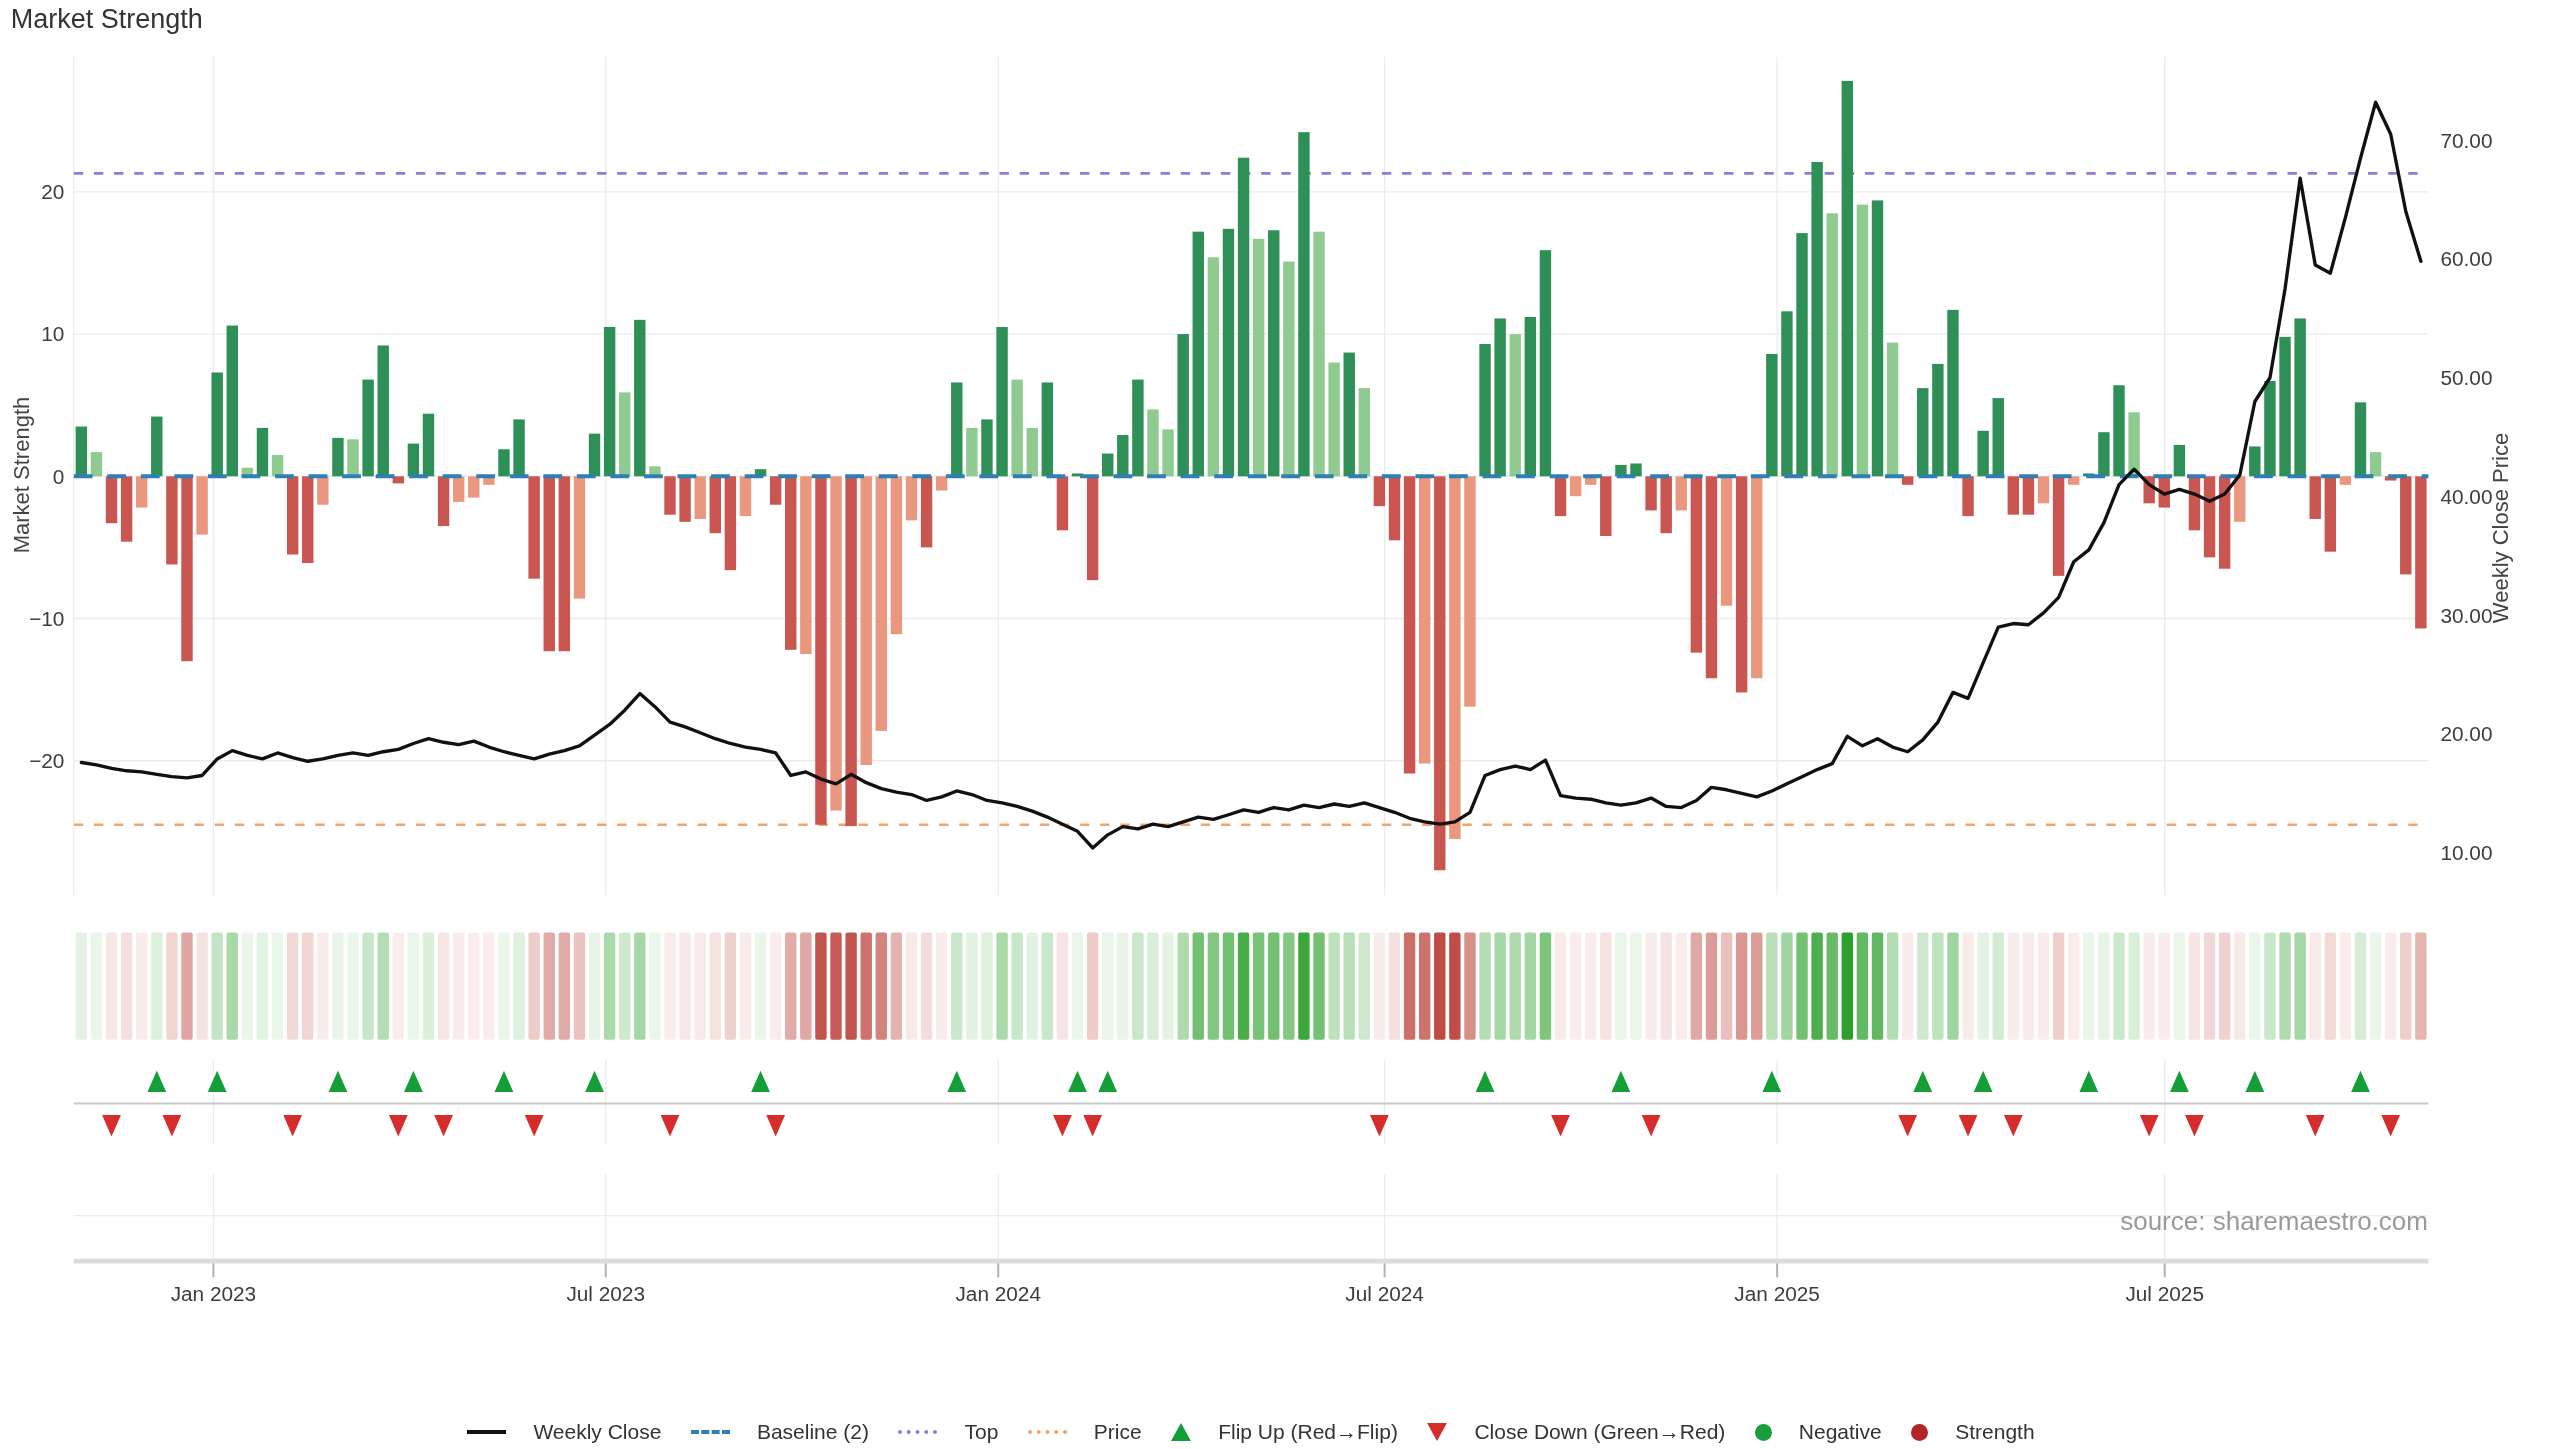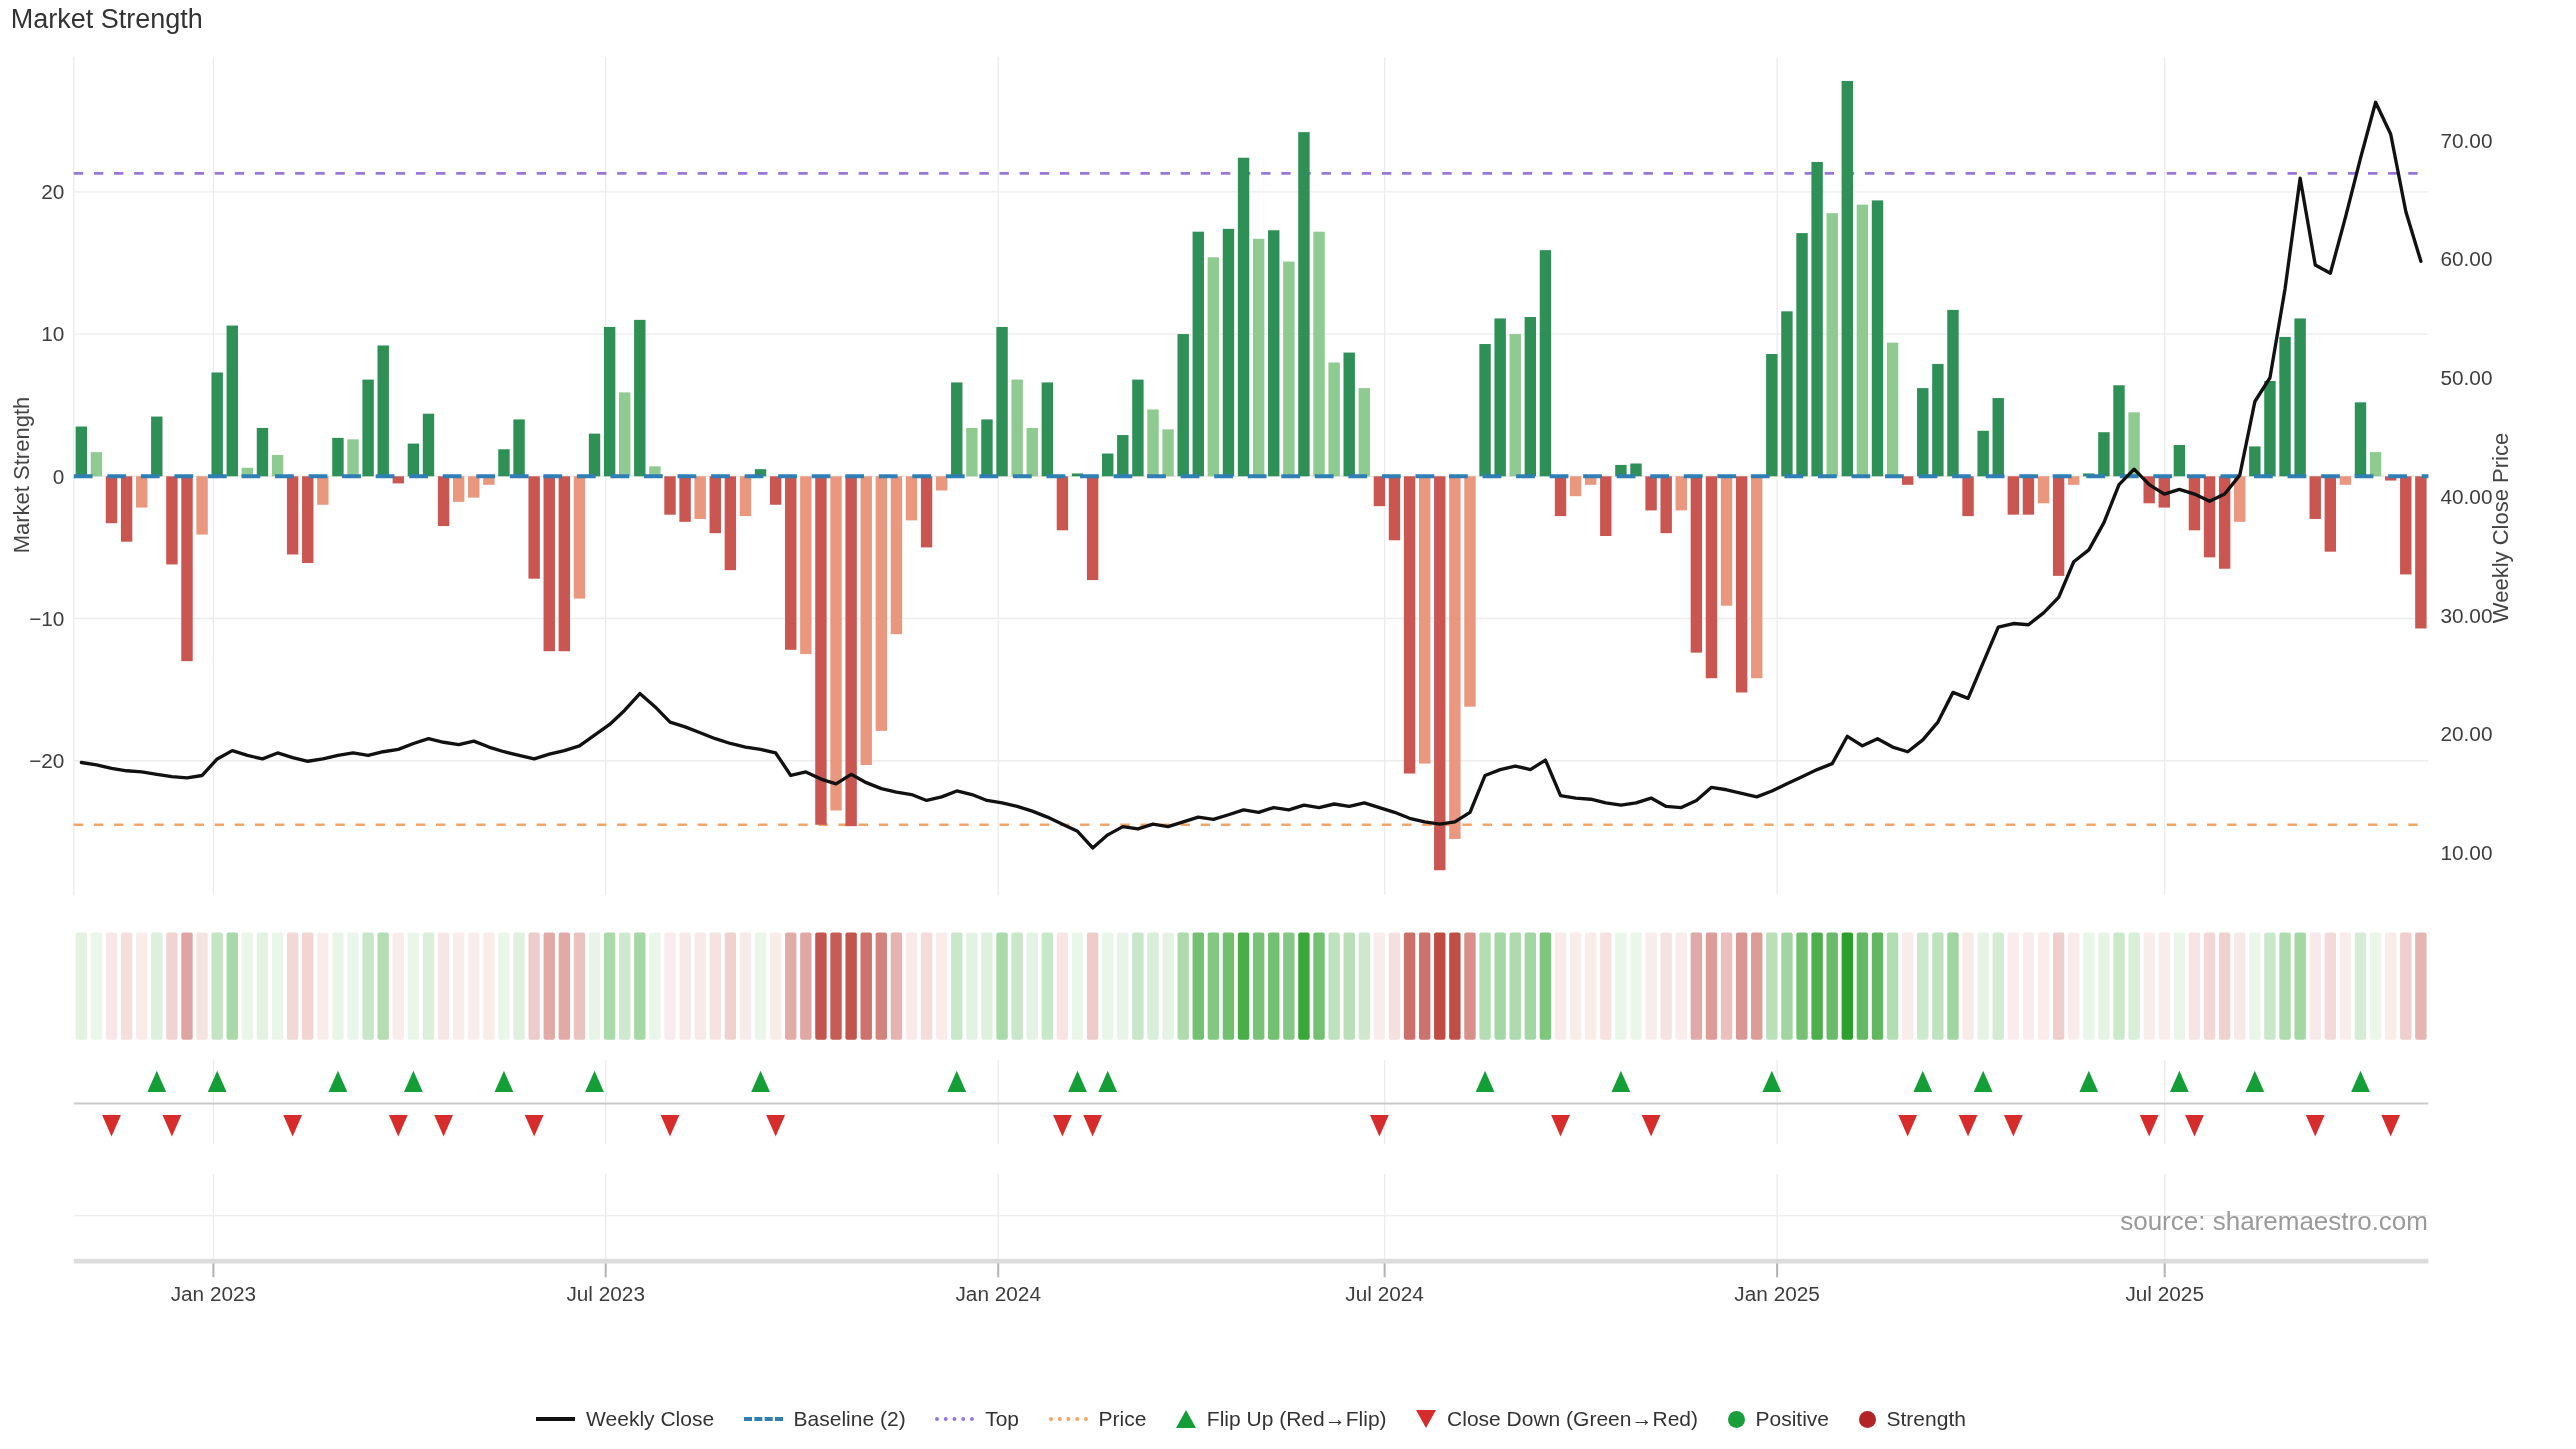--- a/index.html
+++ b/index.html
@@ -8,21 +8,21 @@
   #stage{position:absolute;inset:0;}
   svg{position:absolute;left:0;top:0;}
   .page-title{position:absolute;left:10.7px;top:4px;font-size:27px;color:#333;}
   .yaxis-title{position:absolute;width:470px;text-align:center;font-size:22px;color:#444;
        transform:rotate(-90deg);}
   .yaxis-title.left{left:-213px;top:462px;}
   .yaxis-title.right{left:2266px;top:515px;}
   .source{position:absolute;right:148px;top:1206px;font-size:26px;color:#9a9a9a;}
   .legend{position:absolute;left:0;top:1407px;width:2502px;display:flex;
        justify-content:center;align-items:center;gap:29.5px;font-size:21px;color:#333;}
-  .legend-item{display:flex;align-items:center;gap:11px;cursor:pointer;white-space:nowrap;}
+  .legend-item{display:flex;align-items:center;gap:27px;cursor:pointer;white-space:nowrap;margin-top:13px;}
   .sw{display:inline-block;}
   .sw-line{width:39px;height:0;border-top:4.7px solid #111;}
   .sw-dash{width:39px;height:0;border-top:4.7px dashed #2f7fb5;}
   .sw-dot-top{width:39px;height:0;border-top:4.7px dotted #9678d8;}
   .sw-dot-bot{width:39px;height:0;border-top:4.7px dotted #f2a566;}
   .sw-tri-up{width:0;height:0;border-left:10.7px solid transparent;border-right:10.7px solid transparent;
        border-bottom:18px solid #149e38;}
   .sw-tri-dn{width:0;height:0;border-left:10.7px solid transparent;border-right:10.7px solid transparent;
        border-top:18px solid #d62c2c;}
   .sw-dot-pos{width:17px;height:17px;border-radius:50%;background:#1a9e3c;}
@@ -464,21 +464,21 @@
       <div class="legend-item">
         <span class="sw sw-tri-up"></span>
         <span>Flip Up (Red→Flip)</span>
       </div>
       <div class="legend-item">
         <span class="sw sw-tri-dn"></span>
         <span>Close Down (Green→Red)</span>
       </div>
       <div class="legend-item">
         <span class="sw sw-dot-pos"></span>
-        <span>Positive</span>
+        <span>Negative</span>
       </div>
       <div class="legend-item">
         <span class="sw sw-dot-neg"></span>
         <span>Strength</span>
       </div>
     </div>
 </div>
 
 
 </body></html>

